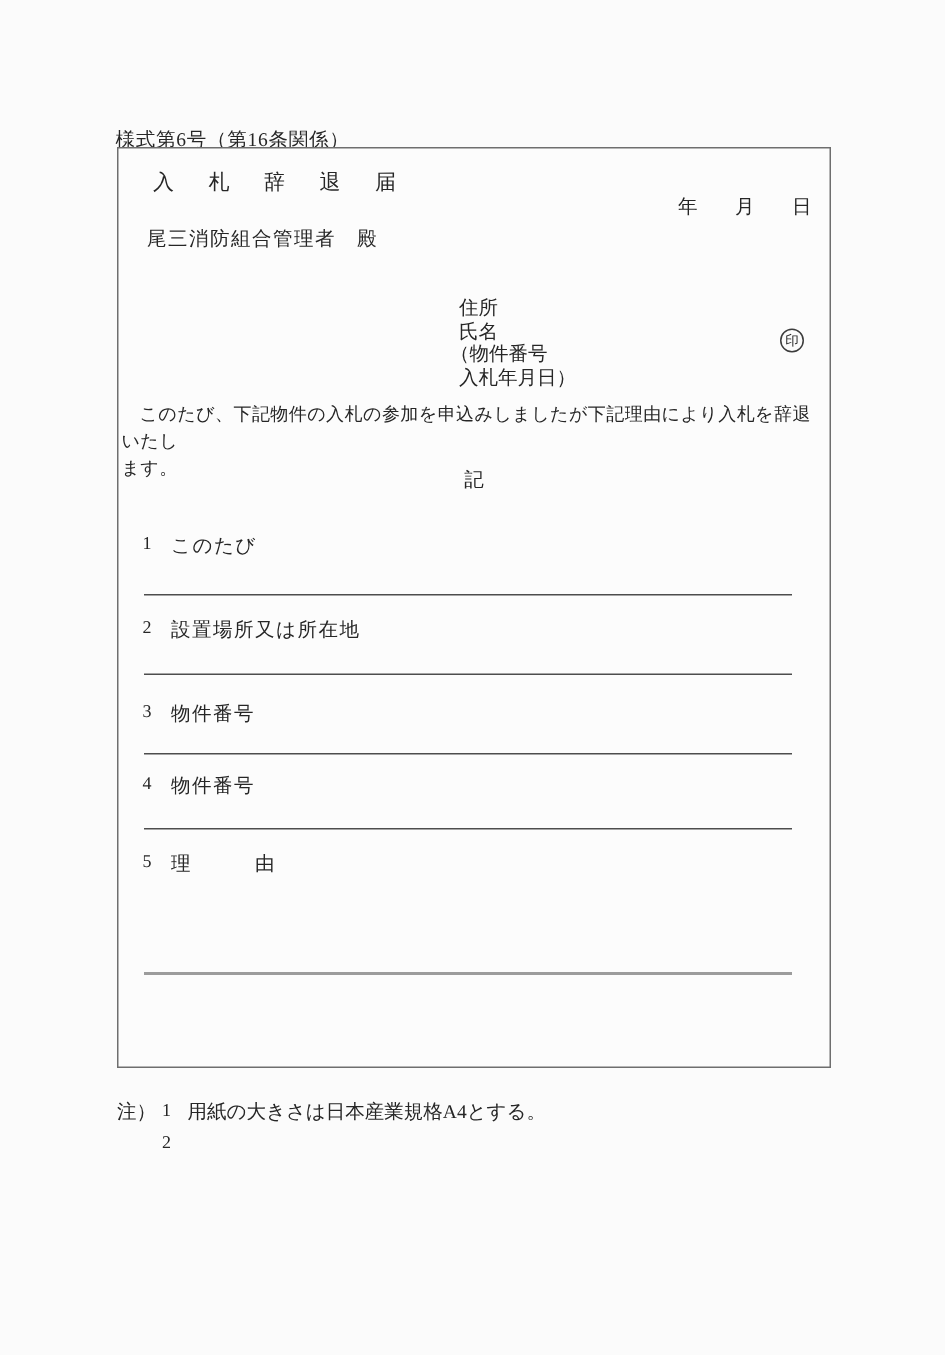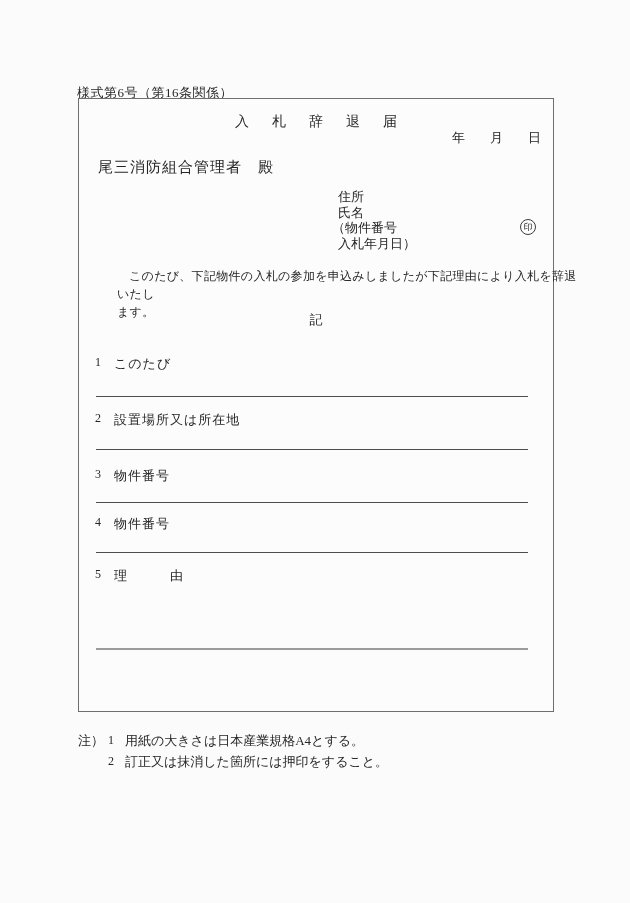--- a/index.html
+++ b/index.html
@@ -32,51 +32,49 @@
     width: 474px;
     height: 612px;
     border: 1px solid #6e6e6e;
     background: #fcfcfc;
   }
 
   .form-title {
     left: 0;
     top: 14px;
     width: 100%;
-    text-align: center;
     font-size: 14px;
     letter-spacing: 23px;
     padding-left: 23px;
     box-sizing: border-box;
     white-space: nowrap;
   }
 
   .date-line {
     top: 30px;
     right: 12px;
     display: flex;
     gap: 25px;
     font-size: 13px;
   }
 
   .addressee {
     left: 19px;
-    top: 59px;
-    font-size: 15px;
+    top: 51px;
+    font-size: 13px;
     letter-spacing: 1px;
     white-space: nowrap;
   }
 
   .applicant-block {
     left: 221px;
-    top: 90px;
+    top: 98px;
     font-size: 13px;
     line-height: 15.7px;
     white-space: nowrap;
-    margin-left: 32px;
   }
   .applicant-block .ln { padding-left: 6px; }
   .applicant-block .ln-paren { padding-left: 0; }
 
   .seal {
     left: 441px;
     top: 120px;
     width: 14px;
     height: 14px;
     border: 1px solid #3c3c3c;
@@ -90,21 +88,20 @@
 
   .body-paragraph {
     left: 2px;
     top: 168px;
     width: 472px;
     font-size: 12px;
     line-height: 18px;
     text-indent: 1em;
     white-space: pre-line;
     letter-spacing: 0.3px;
-    margin-left: 36px;
   }
 
   .separator {
     left: 0;
     top: 212px;
     width: 100%;
     text-align: center;
     font-size: 13px;
   }
 
@@ -217,15 +214,14 @@
 
 <div class="abs notes">
   <div class="note-row">
     <span class="note-marker">注）</span>
     <span class="note-no">1</span>
     <span class="note-text">用紙の大きさは日本産業規格A4とする。</span>
   </div>
   <div class="note-row">
     <span class="note-marker empty"></span>
     <span class="note-no">2</span>
-    <span class="note-text">訂正又は抹消した箇所には押印をすること。</span>
   </div>
 </div>
 
 </body></html>

